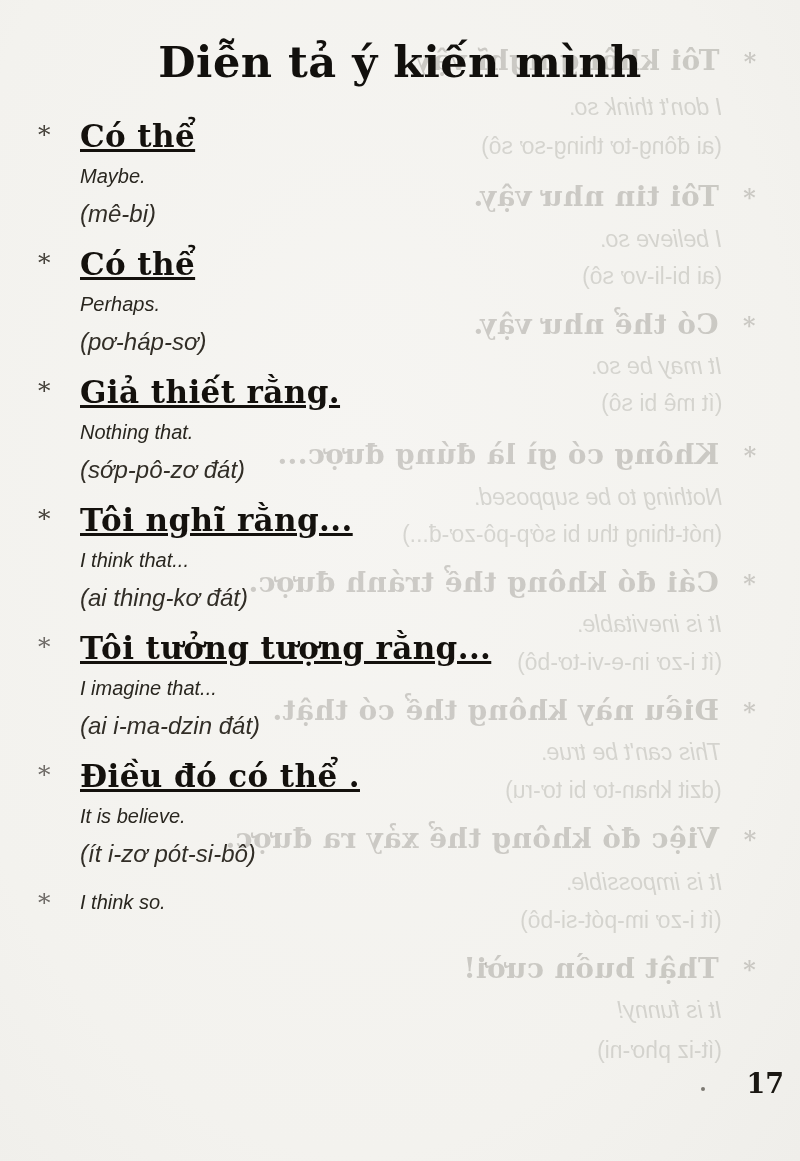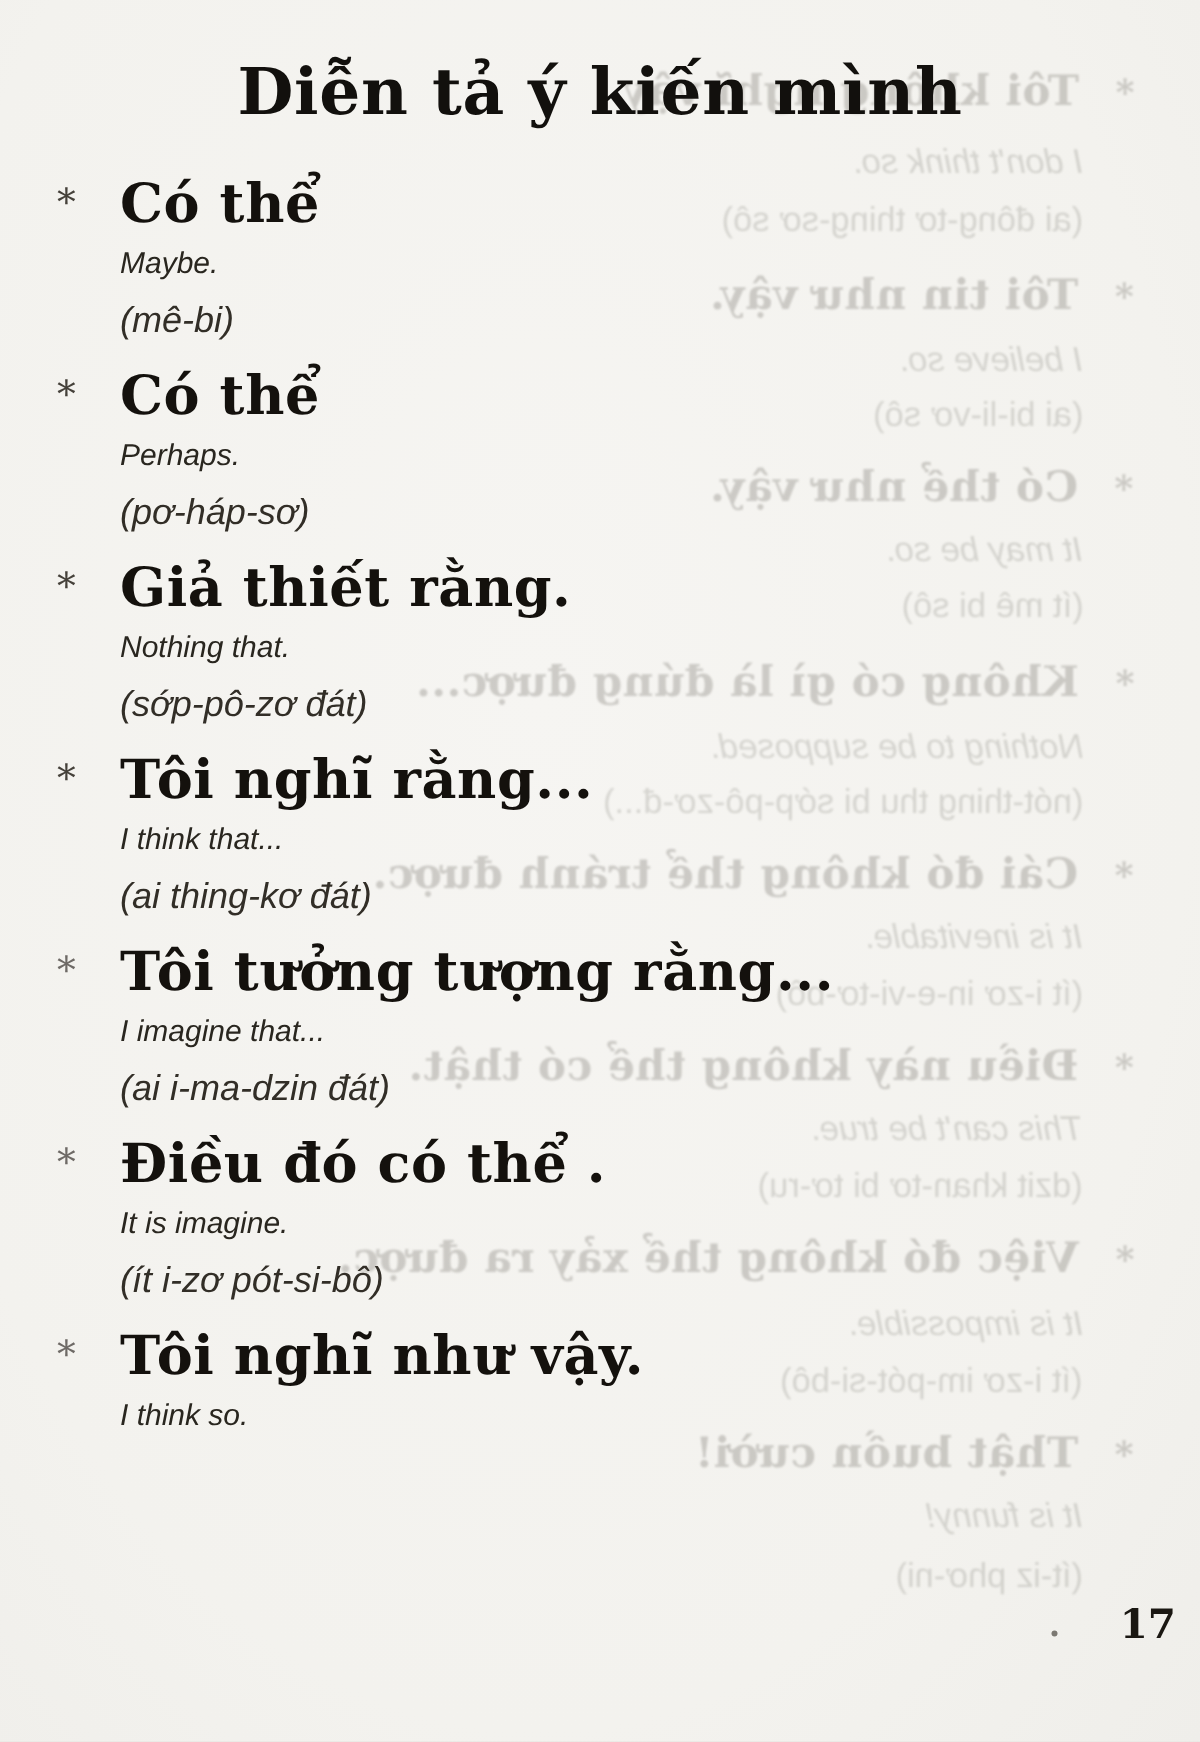--- a/index.html
+++ b/index.html
@@ -32,24 +32,25 @@
     left: -42px;
     top: 5px;
     font-family: "DejaVu Serif", serif;
     font-size: 25px;
     color: #45413a;
   }
   .entry:nth-child(n+5) .marker { color: #6e6a66; }
   .vi {
     font-family: "DejaVu Serif", serif;
     font-weight: 700;
-    font-size: 36px;
+    font-size: 31px;
     line-height: 42px;
     color: #14110d;
     letter-spacing: 0.4px;
+    text-decoration: underline;
   }
   .en {
     font-style: italic;
     font-size: 20px;
     line-height: 38px;
     color: #29261f;
   }
   .ph {
     font-size: 24px;
     line-height: 38px;
@@ -225,25 +226,24 @@
         </div>
         <div class="entry">
           <span class="marker">*</span>
           <div class="vi">Tôi tưởng tượng rằng...</div>
           <div class="en">I imagine that...</div>
           <div class="ph">(ai i-ma-dzin đát)</div>
         </div>
         <div class="entry">
           <span class="marker">*</span>
           <div class="vi">Điều đó có thể .</div>
-          <div class="en">It is imagine.</div>
+          <div class="en">It is believe.</div>
           <div class="ph">(ít i-zơ pót-si-bô)</div>
         </div>
         <div class="entry">
           <span class="marker">*</span>
-          <div class="vi">Tôi nghĩ như vậy.</div>
           <div class="en">I think so.</div>
         </div>
       </div>
   </div>
   <div class="page-number">17</div>
   <div class="speck"></div>
 </div>
 
 </body></html>

